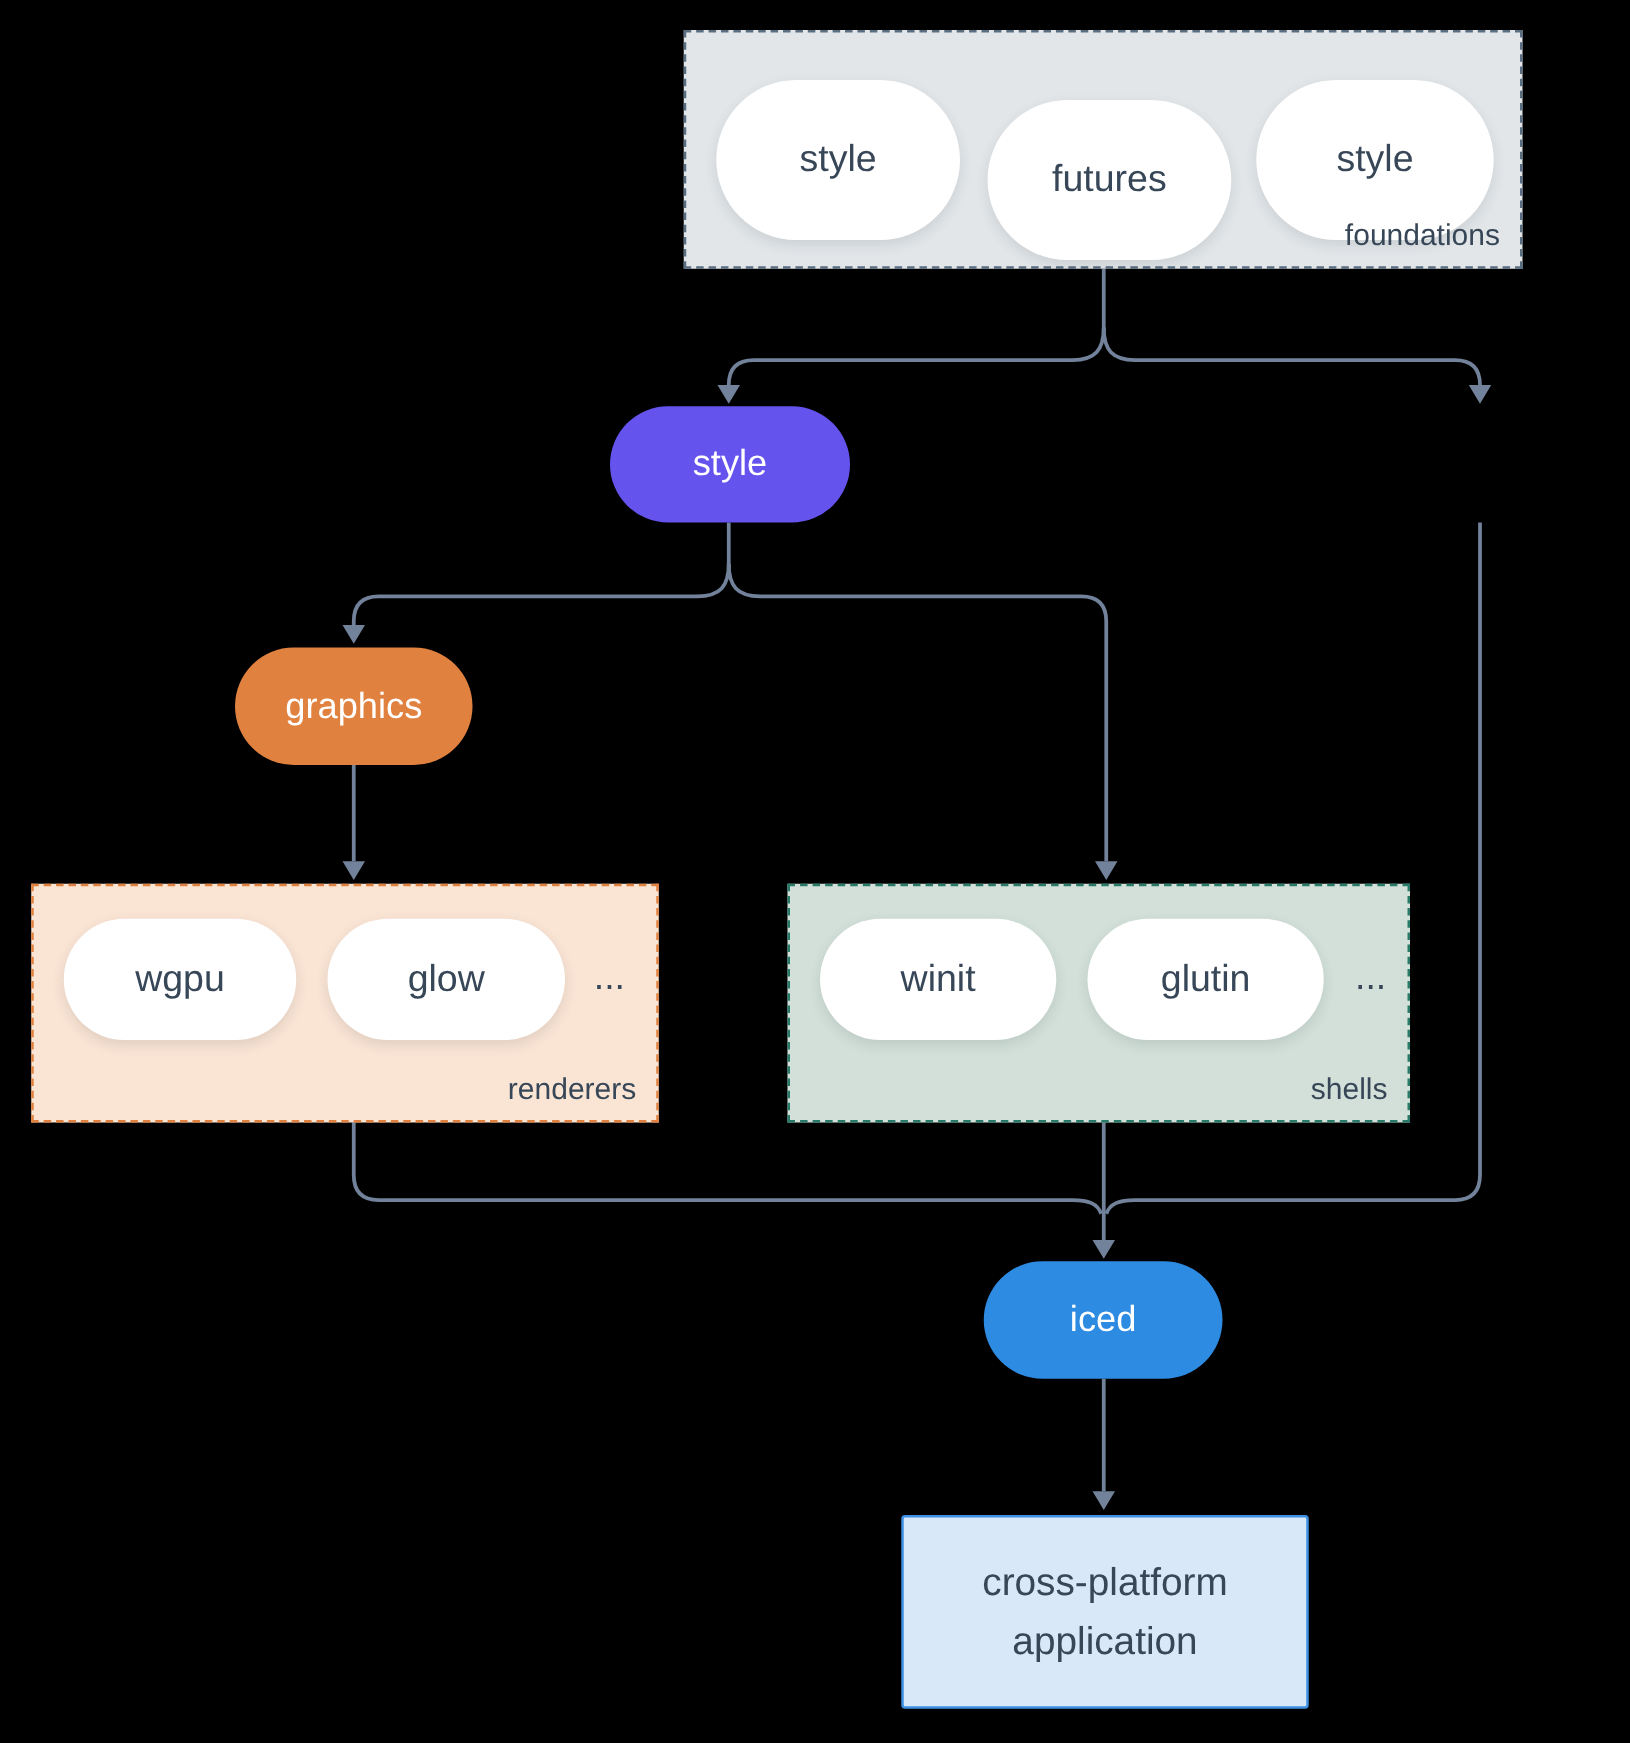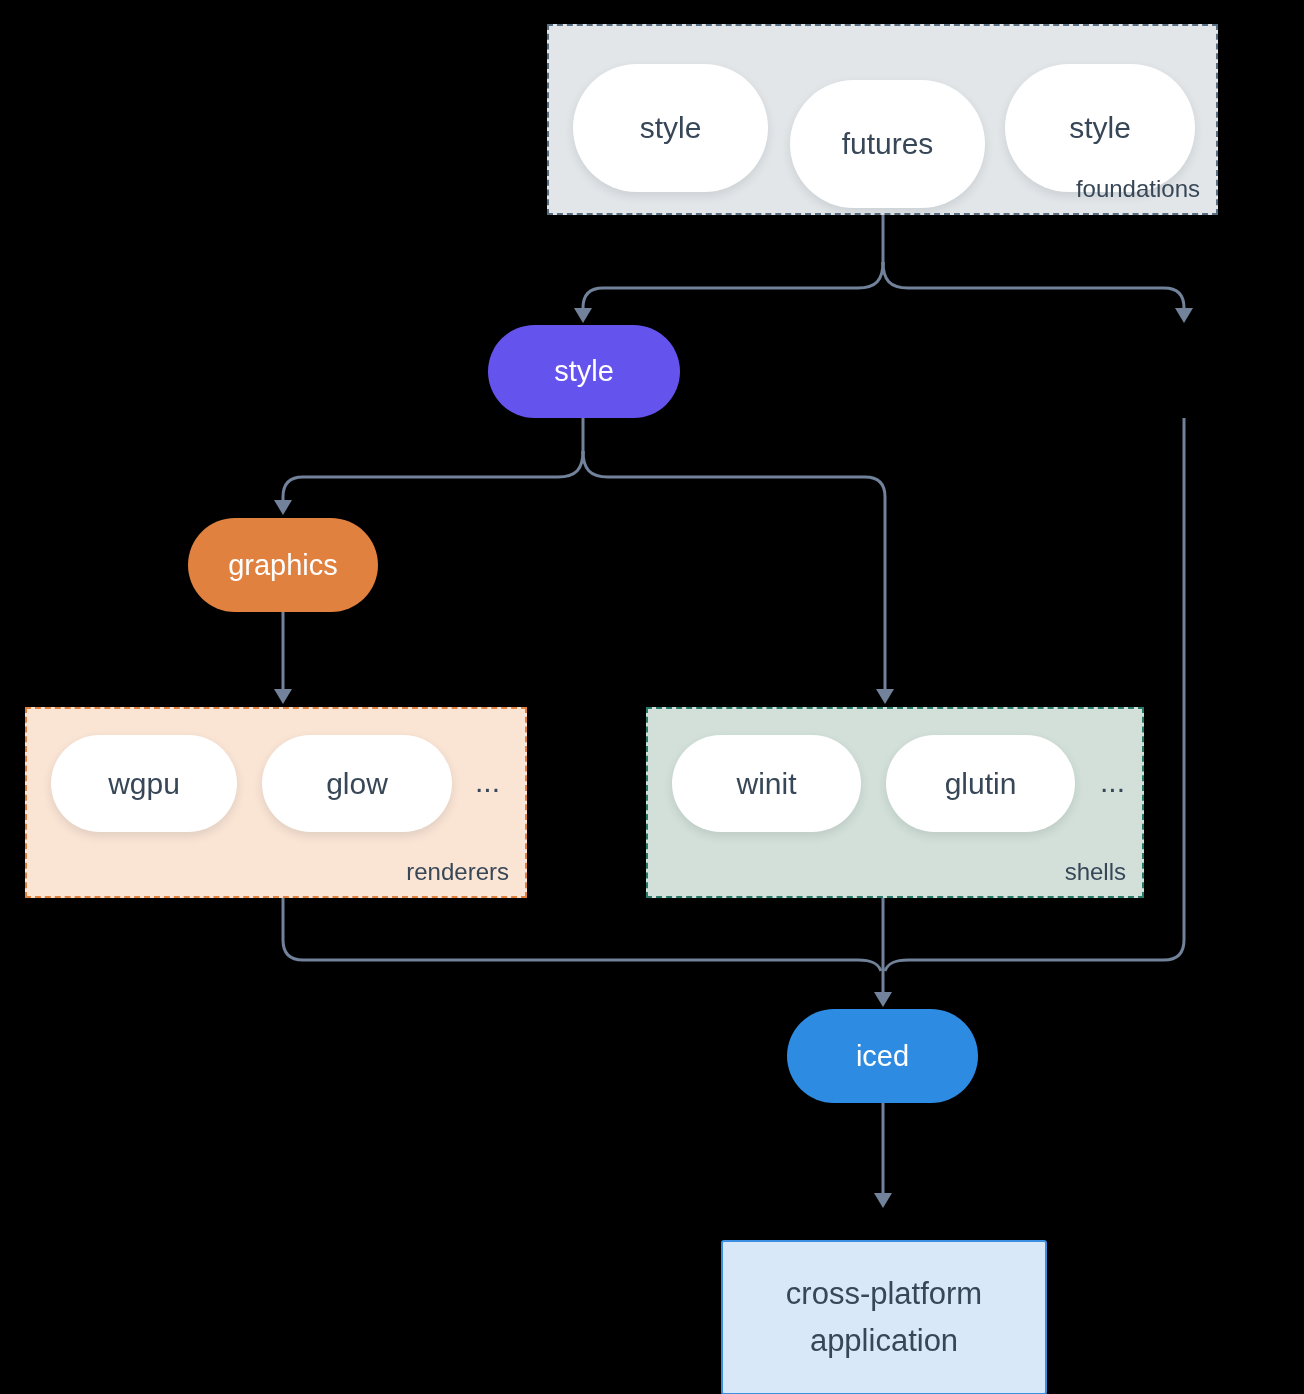--- a/index.html
+++ b/index.html
@@ -48,21 +48,20 @@
   }
   .renderers {
     left: 25px; top: 707px; width: 502px; height: 191px;
     background: var(--renderers-bg);
     border: 2px dashed var(--renderers-border);
   }
   .shells {
     left: 630px; top: 707px; width: 498px; height: 191px;
     background: var(--shells-bg);
     border: 2px dashed var(--shells-border);
-    margin-left: 16px;
   }
 
   .pill {
     position: absolute;
     display: flex;
     align-items: center;
     justify-content: center;
     background: var(--pill-bg);
     color: var(--dark-text);
     font-size: 30px;
@@ -97,21 +96,20 @@
     border: 2px solid var(--app-border);
     border-radius: 3px;
     display: flex;
     align-items: center;
     justify-content: center;
     text-align: center;
     color: var(--dark-text);
     font-size: 31px;
     line-height: 1.5;
     padding: 0 40px;
-    margin-top: 28px;
   }
 </style>
 </head>
 <body>
 
 <div id="canvas">
 
   <svg id="edges" viewBox="0 0 1304 1394" xmlns="http://www.w3.org/2000/svg">
 
     <path class="edge" d="M883 215 L883 266"></path>

